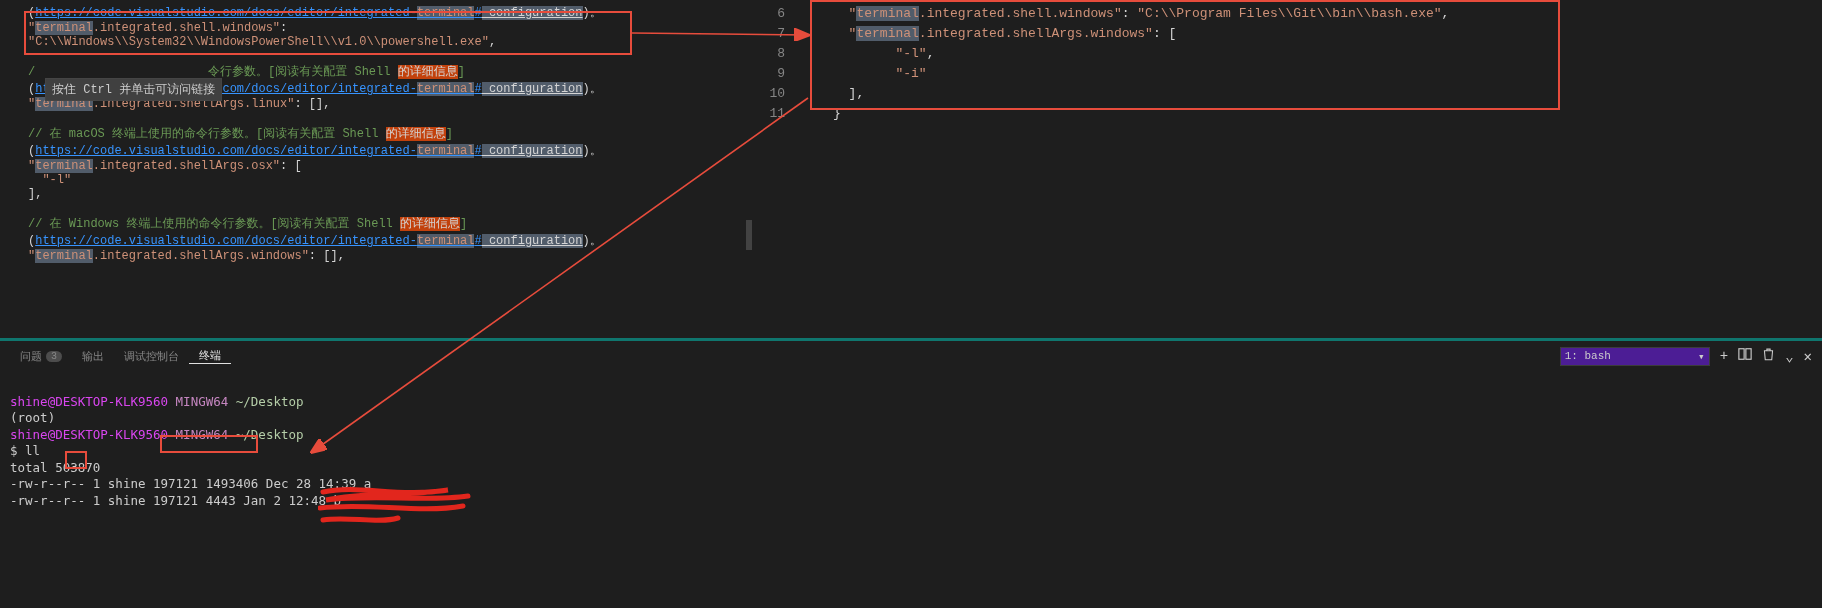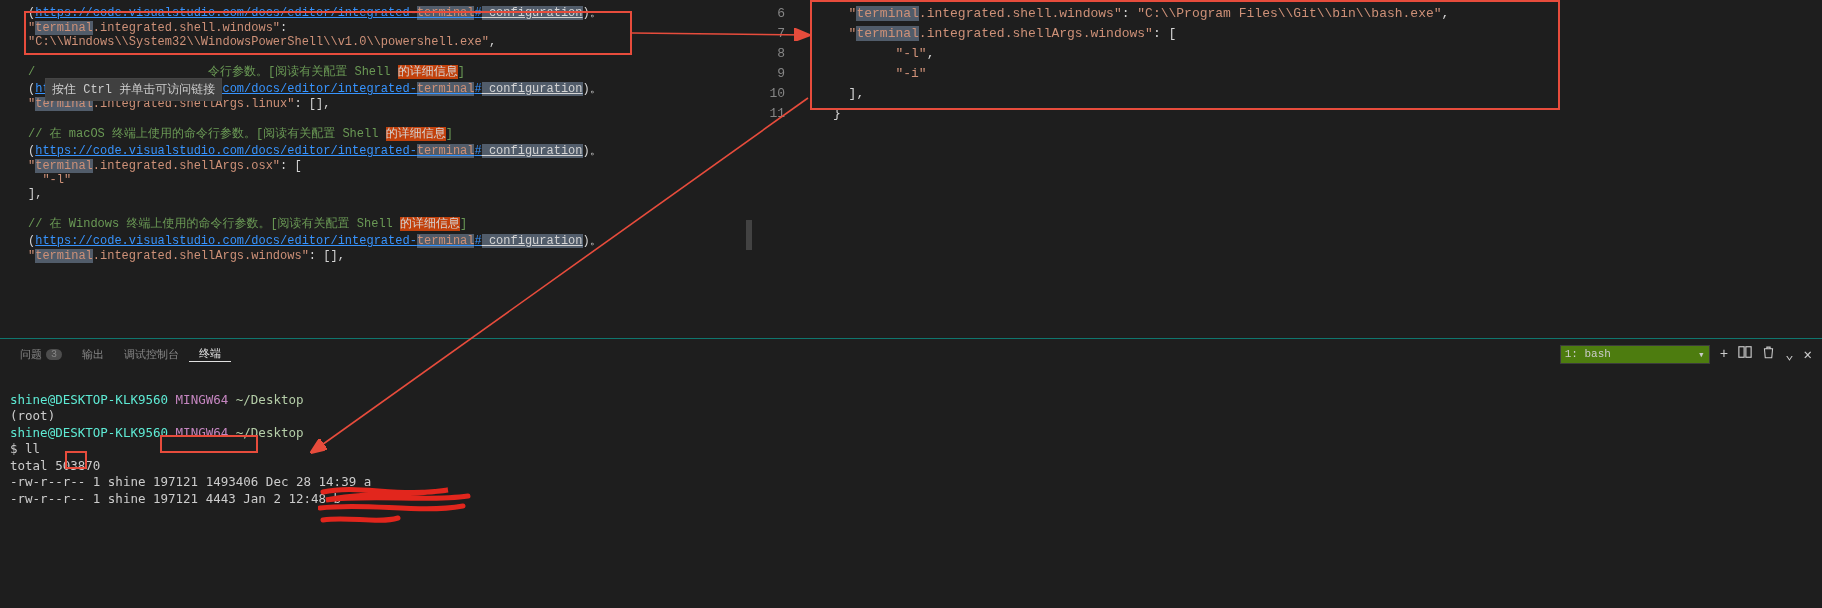--- a/index.html
+++ b/index.html
@@ -79,21 +79,21 @@
     .redbox3 { left: 160px; top: 435px; width: 98px; height: 18px; }
     .redbox4 { left: 65px; top: 451px; width: 22px; height: 18px; }
     .redline { position: absolute; stroke: #e74c3c; stroke-width: 1.5; fill: none; z-index: 4; }
     .panel {
       position: absolute;
       top: 338px;
       left: 0;
       width: 100%;
       height: 270px;
       background: #1e1e1e;
-      border-top: 1px solid #0f766e;
+      border-top: 3px solid #0f766e;
     }
     .panel-tabs {
       display: flex;
       align-items: center;
       height: 30px;
       padding: 0 10px;
       font-size: 11px;
     }
     .panel-tab {
       padding: 0 10px;
@@ -113,42 +113,42 @@
       padding: 0 5px;
       font-size: 10px;
     }
     .panel-right {
       margin-left: auto;
       display: flex;
       align-items: center;
       gap: 10px;
     }
     .term-select {
-      background: #4d7c0f;
+      background: #4c1d95;
       border: 1px solid #3c3c3c;
       color: #ccc;
       padding: 2px 4px;
       width: 150px;
       font-size: 11px;
       display: flex;
       justify-content: space-between;
       align-items: center;
     }
     .panel-icon {
       color: #ccc;
       cursor: pointer;
       font-size: 14px;
     }
     .terminal-body {
       padding: 6px 10px;
       font-size: 12.5px;
       line-height: 16.5px;
       font-family: Consolas, monospace;
     }
-    .tg-user { color: #5eead4; }
+    .tg-user { color: #d946ef; }
     .tg-mingw { color: #c586c0; }
     .tg-path { color: #b5cea8; }
     .tg-white { color: #ccc; }
     .scribble {
       position: absolute;
       z-index: 6;
     }
     .mini-scroll {
       position: absolute;
       right: 1px;

